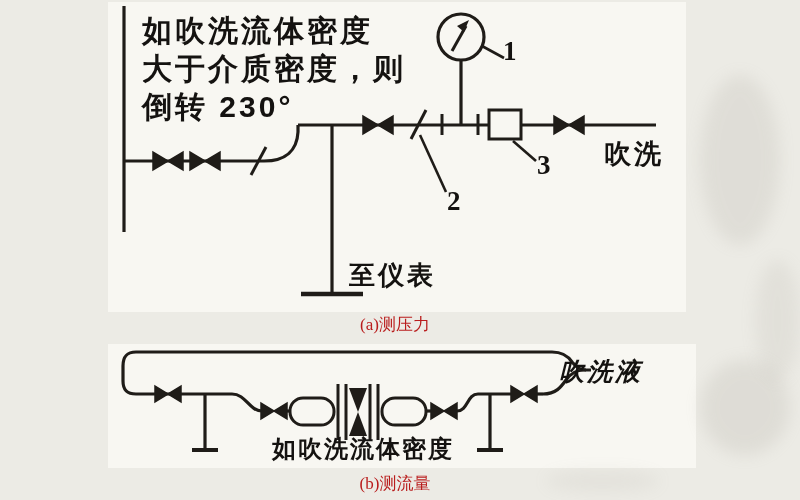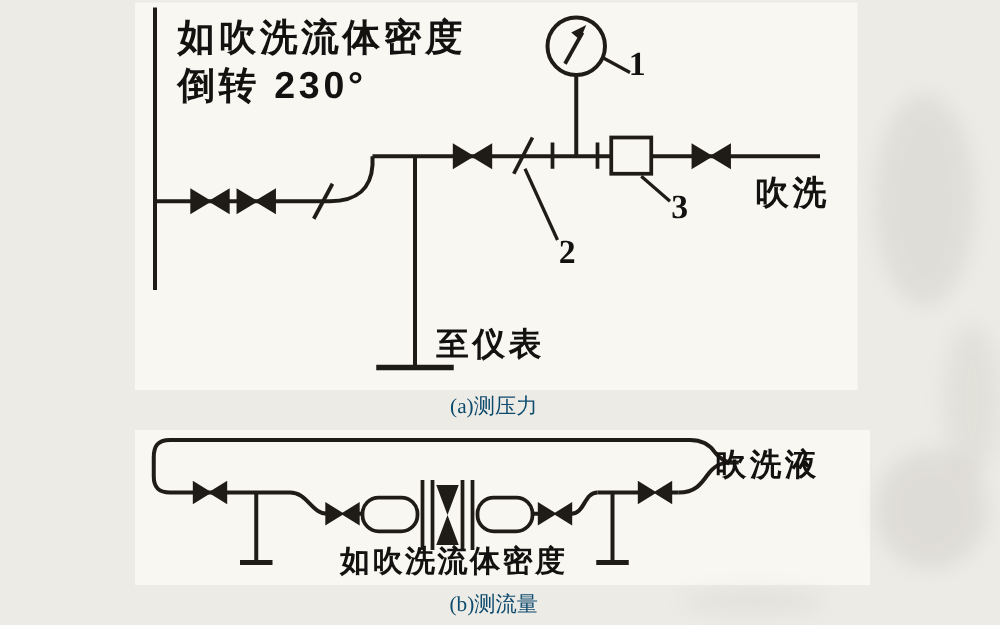--- a/index.html
+++ b/index.html
@@ -9,23 +9,23 @@
   .panel { position:absolute; background:#f8f7f2; }
   .panel-a { left:108px; top:2px; width:578px; height:310px; }
   .panel-b { left:108px; top:344px; width:588px; height:124px; }
   .smudge { position:absolute; background:#9a958b; filter:blur(8px); border-radius:50%; }
   svg.art { position:absolute; left:0; top:0; }
   .cn { position:absolute; color:#141210; font-weight:bold; letter-spacing:3px; white-space:nowrap; }
   .note { left:142px; top:12px; font-size:30px; line-height:38px; }
   .num { position:absolute; font-family:"Liberation Serif", serif; font-weight:bold; font-size:27px; color:#141210; }
   .purge-a { left:604px; top:136px; font-size:27px; }
   .to-instr { left:349px; top:258px; font-size:26px; }
-  .purge-b { left:572px; top:355px; font-size:25px; }
+  .purge-b { left:559px; top:355px; font-size:25px;font-style:italic; }
   .to-dp { left:272px; top:433px; font-size:24px; letter-spacing:2px; }
-  .caption { position:absolute; font-family:"Liberation Serif", serif; font-size:17px; color:#0c4a6e; text-align:center; }
+  .caption { position:absolute; font-family:"Liberation Serif", serif; font-size:17px; color:#b91c1c; text-align:center; }
   .caption-a { left:290px; top:313px; width:210px; }
   .caption-b { left:295px; top:472px; width:200px;text-align:center; }
 </style>
 </head>
 <body>
 
 <div class="page">
 
   <div class="panel panel-a"></div>
   <div class="panel panel-b"></div>
@@ -98,20 +98,21 @@
       <rect x="290" y="398" width="44" height="27" rx="13" fill="#f8f7f2" stroke="#1f1c18" stroke-width="3"></rect>
       <rect x="382" y="398" width="44" height="27" rx="13" fill="#f8f7f2" stroke="#1f1c18" stroke-width="3"></rect>
       <path d="M338 384 V440 M346 384 V440 M370 384 V440 M378 384 V440" stroke="#1f1c18" stroke-width="3" fill="none"></path>
       <polygon points="349,388 367,388 358,412" fill="#1f1c18"></polygon>
       <polygon points="349,436 367,436 358,412" fill="#1f1c18"></polygon>
     </g>
   </svg>
 
   <div class="cn note">
     <div>如吹洗流体密度</div>
+    <div>大于介质密度，则</div>
     <div>倒转 230°</div>
   </div>
 
   <div class="num" style="left:503px;top:36px;">1</div>
   <div class="num" style="left:447px;top:186px;">2</div>
   <div class="num" style="left:537px;top:150px;">3</div>
 
   <div class="cn to-instr">至仪表</div>
   <div class="cn purge-a">吹洗</div>
   <div class="caption caption-a">(a)测压力</div>

